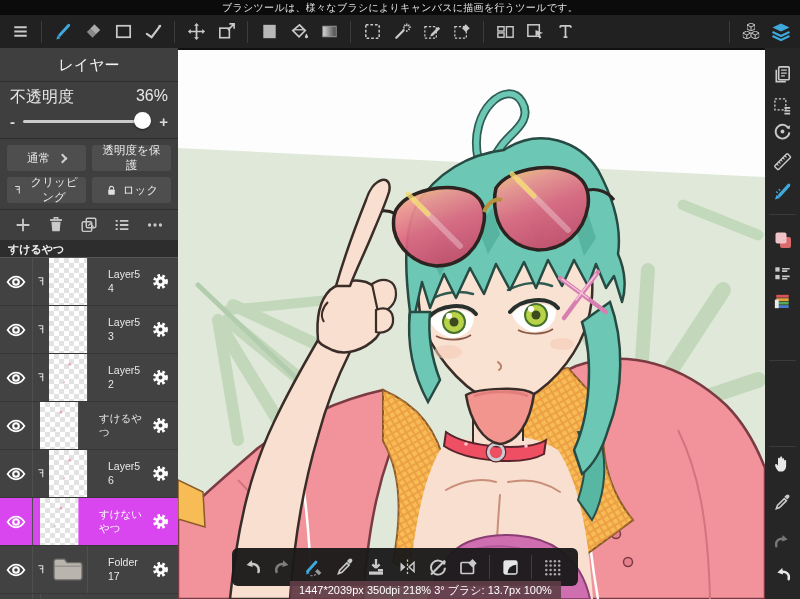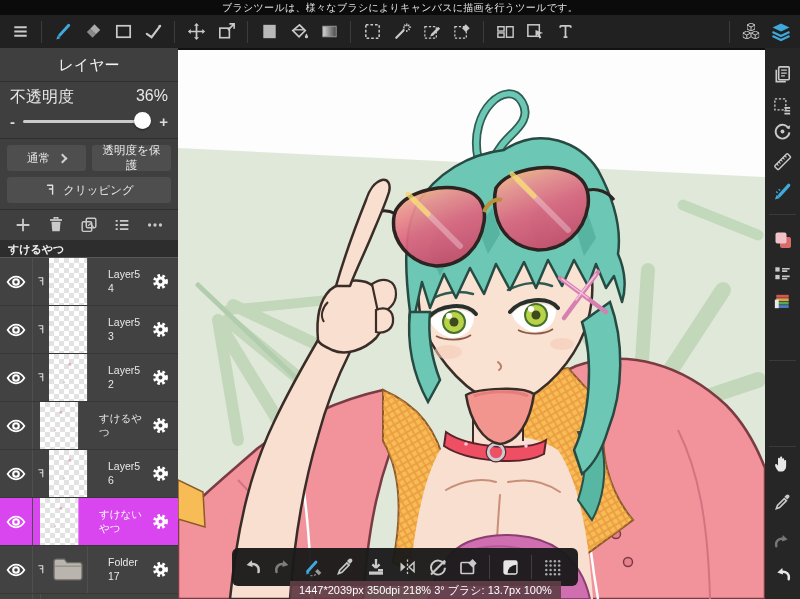--- a/index.html
+++ b/index.html
@@ -449,20 +449,26 @@
               <span>透明度を保護</span>
             </button>
         </div>
         <div class="btnrow">
           <button class="pbtn">
               <svg width="14" height="14" style="color:#e0e0e0">
                 <use href="#i-clip"></use>
               </svg>
               <span>クリッピング</span>
             </button>
+          <button class="pbtn">
+              <svg width="13" height="13" style="color:#e0e0e0">
+                <use href="#i-lock"></use>
+              </svg>
+              <span>ロック</span>
+            </button>
         </div>
       </div>
 
       <div class="acts">
         <button class="abtn">
             <svg class="ico" width="20" height="20">
               <use href="#i-plus"></use>
             </svg>
           </button>
         <button class="abtn">

